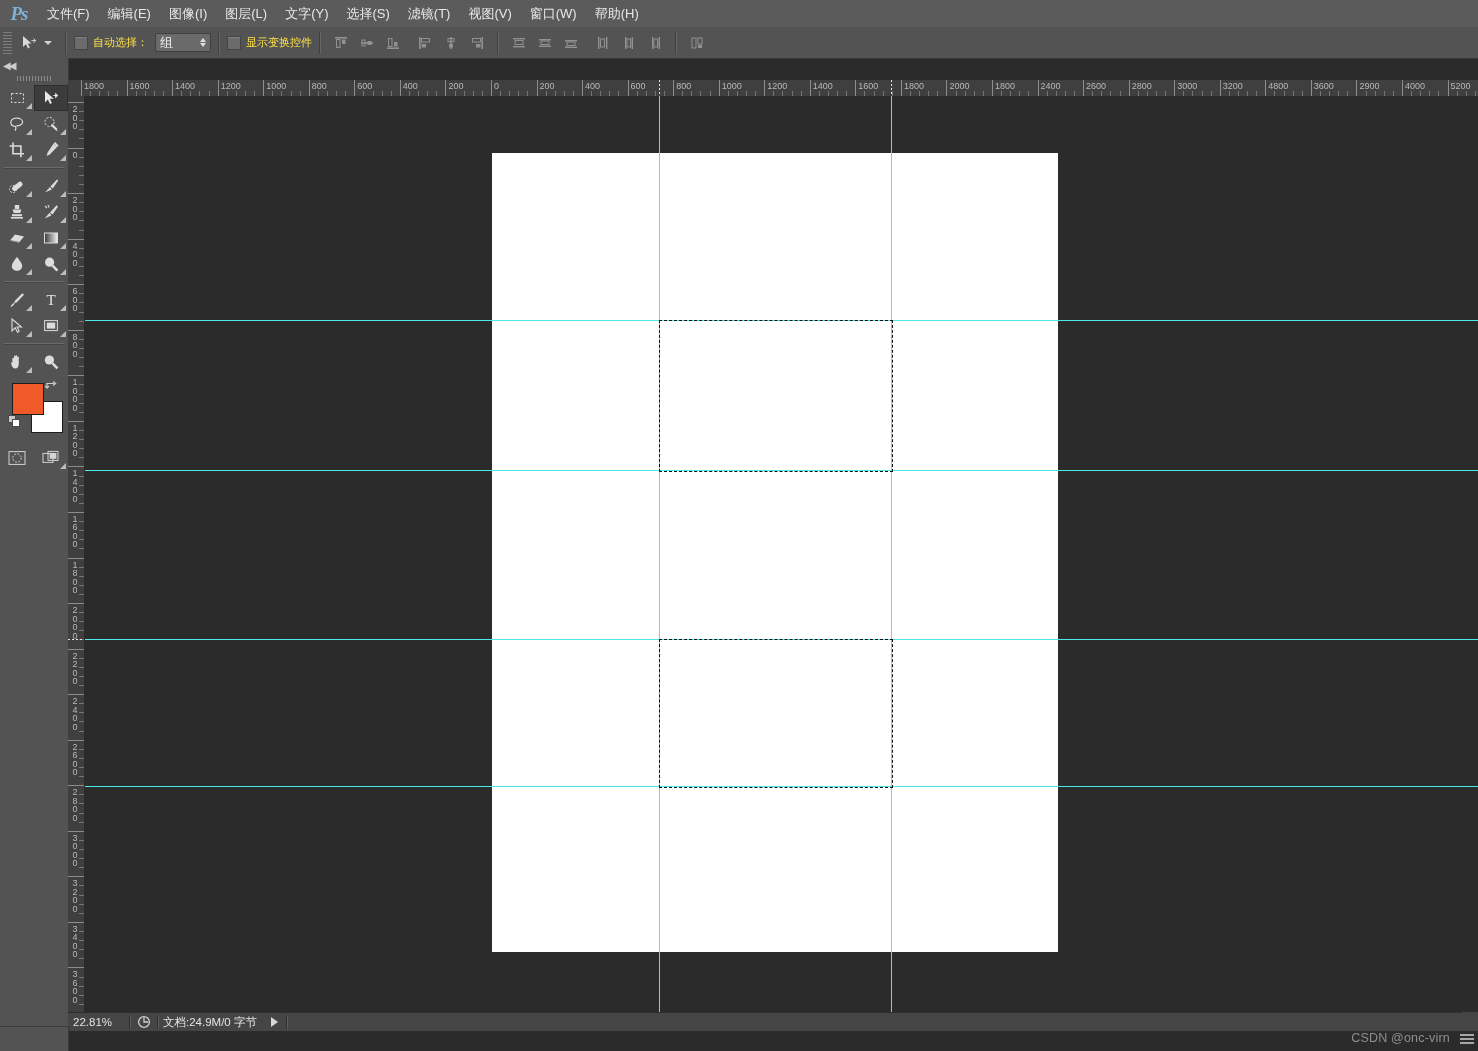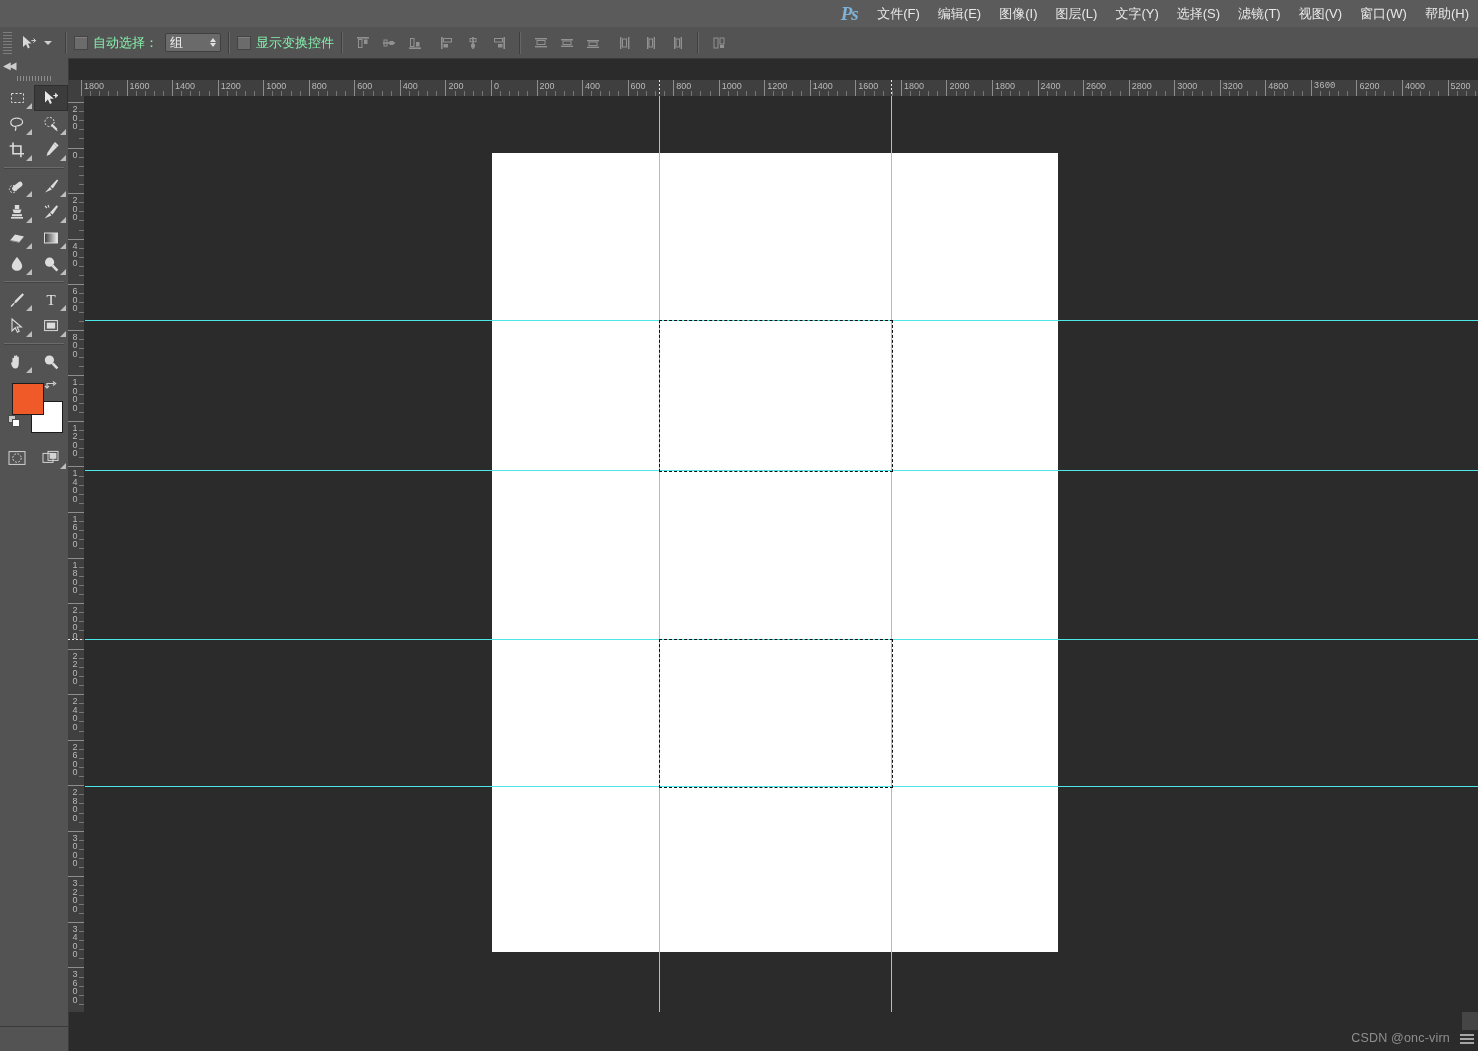--- a/index.html
+++ b/index.html
@@ -9,21 +9,21 @@
     font-family:"Liberation Sans","DejaVu Sans",sans-serif;
     font-size:12px;color:#d6d6d6;
     -webkit-font-smoothing:antialiased;
   }
   .app{position:relative;width:1478px;height:1051px;}
 
   
   .menubar{
     position:absolute;left:0;top:0;width:1478px;height:27px;
     background:#5b5b5b;border-bottom:2px solid #bef264;
-    display:flex;align-items:center;justify-content:flex-end;
+    display:flex;align-items:center;
   }
   .ps-logo{
     width:38px;height:27px;display:flex;align-items:center;justify-content:center;
     color:#7fb2d6;font-weight:bold;font-size:19px;font-style:italic;
     font-family:"Liberation Serif",serif;letter-spacing:-1px;
   }
   .menu-item{
     padding:0 9px;height:27px;line-height:27px;font-size:13px;color:#e8e8e8;
     white-space:nowrap;cursor:default;
   }
@@ -44,21 +44,21 @@
   }
   .opt-caret{
     width:0;height:0;border-left:4px solid transparent;border-right:4px solid transparent;
     border-top:4px solid #cfcfcf;margin-left:2px;margin-right:6px;
   }
   .vsep{width:1px;height:22px;background:#3f3f3f;border-right:1px solid #666;margin:0 7px;}
   .cbox{
     width:12px;height:12px;background:#6b6b6b;border:1px solid #444;
     box-shadow:inset 0 1px 0 #808080;margin-right:5px;flex:none;
   }
-  .opt-label{font-size:13px;color:#86efac;white-space:nowrap;font-family:Liberation Mono, monospace;}
+  .opt-label{font-size:11px;color:#fde047;white-space:nowrap;font-family:Liberation Mono, monospace;}
   .select{
     margin-left:7px;width:56px;height:19px;background:#6a6a6a;
     border:1px solid #3f3f3f;border-radius:2px;
     display:flex;align-items:center;justify-content:space-between;
     padding:0 4px;box-sizing:border-box;color:#f0f0f0;font-size:13px;
   }
   .spin{display:flex;flex-direction:column;line-height:0;}
   .spin i{display:block;width:0;height:0;border-left:3px solid transparent;border-right:3px solid transparent;}
   .spin .up{border-bottom:4px solid #e0e0e0;margin-bottom:1px;}
   .spin .dn{border-top:4px solid #e0e0e0;}
@@ -716,27 +716,27 @@
       <div class="rtick" style="left: 1169.97px; top: 11px; width: 1px; height: 5px; opacity: 0.7;"></div>
       <div class="rtick" style="left: 1179.08px; top: 11px; width: 1px; height: 5px; opacity: 0.7;"></div>
       <div class="rtick" style="left: 1188.19px; top: 11px; width: 1px; height: 5px; opacity: 0.7;"></div>
       <div class="rtick" style="left: 1197.3px; top: 0px; width: 1px; height: 16px;"></div>
       <div class="rlabel" style="left: 1200.3px; top: 2px;">4800</div>
       <div class="rtick" style="left: 1206.41px; top: 11px; width: 1px; height: 5px; opacity: 0.7;"></div>
       <div class="rtick" style="left: 1215.52px; top: 11px; width: 1px; height: 5px; opacity: 0.7;"></div>
       <div class="rtick" style="left: 1224.63px; top: 11px; width: 1px; height: 5px; opacity: 0.7;"></div>
       <div class="rtick" style="left: 1233.74px; top: 11px; width: 1px; height: 5px; opacity: 0.7;"></div>
       <div class="rtick" style="left: 1242.85px; top: 0px; width: 1px; height: 16px;"></div>
-      <div class="rlabel" style="left: 1245.85px; top: 2px; font-family: Liberation Mono, monospace;">3600</div>
+      <div class="rlabel" style="left: 1245.85px; top: 2px;">3600</div>
       <div class="rtick" style="left: 1251.96px; top: 11px; width: 1px; height: 5px; opacity: 0.7;"></div>
       <div class="rtick" style="left: 1261.07px; top: 11px; width: 1px; height: 5px; opacity: 0.7;"></div>
       <div class="rtick" style="left: 1270.18px; top: 11px; width: 1px; height: 5px; opacity: 0.7;"></div>
       <div class="rtick" style="left: 1279.29px; top: 11px; width: 1px; height: 5px; opacity: 0.7;"></div>
       <div class="rtick" style="left: 1288.4px; top: 0px; width: 1px; height: 16px;"></div>
-      <div class="rlabel" style="left: 1291.4px; top: 2px;">6200</div>
+      <div class="rlabel" style="left: 1291.4px; top: 2px;">2900</div>
       <div class="rtick" style="left: 1297.51px; top: 11px; width: 1px; height: 5px; opacity: 0.7;"></div>
       <div class="rtick" style="left: 1306.62px; top: 11px; width: 1px; height: 5px; opacity: 0.7;"></div>
       <div class="rtick" style="left: 1315.73px; top: 11px; width: 1px; height: 5px; opacity: 0.7;"></div>
       <div class="rtick" style="left: 1324.84px; top: 11px; width: 1px; height: 5px; opacity: 0.7;"></div>
       <div class="rtick" style="left: 1333.95px; top: 0px; width: 1px; height: 16px;"></div>
       <div class="rlabel" style="left: 1336.95px; top: 2px;">4000</div>
       <div class="rtick" style="left: 1343.06px; top: 11px; width: 1px; height: 5px; opacity: 0.7;"></div>
       <div class="rtick" style="left: 1352.17px; top: 11px; width: 1px; height: 5px; opacity: 0.7;"></div>
       <div class="rtick" style="left: 1361.28px; top: 11px; width: 1px; height: 5px; opacity: 0.7;"></div>
       <div class="rtick" style="left: 1370.39px; top: 11px; width: 1px; height: 5px; opacity: 0.7;"></div>
@@ -973,19 +973,37 @@
     <div class="guide-h" style="top:690px;"></div>
 
     <div class="marquee" style="left:574px;top:224px;width:232px;height:150px;"></div>
     <div class="marquee" style="left:574px;top:543px;width:232px;height:147px;"></div>
   </div>
 
   <div class="gmark-h" style="left:659px;top:80px;"></div>
   <div class="gmark-h" style="left:891px;top:80px;"></div>
   <div class="gmark-v" style="left:68px;top:639px;"></div>
 
+  <div class="statusbar">
+    <div class="zoomfield">
+      <span>22.81%</span>
+    </div>
+    <div class="sb-sep"></div>
+    <div style="display:flex;align-items:center;margin:0 4px;">
+      <svg width="14" height="14" viewBox="0 0 14 14">
+          <circle cx="7" cy="7" r="5.4" fill="none" stroke="#d0d0d0" stroke-width="1.3"></circle>
+          <path d="M7 2.2 L7 7 L11.4 7" fill="none" stroke="#d0d0d0" stroke-width="1.3"></path>
+        </svg>
+    </div>
+    <div class="sb-sep"></div>
+    <div class="docinfo">
+      <span>文档:24.9M/0 字节</span>
+    </div>
+    <div class="sb-play"></div>
+    <div class="sb-sep" style="margin-left:8px;"></div>
+  </div>
   <div class="scrollcorner"></div>
 
   <div class="leftstub"></div>
   <div class="watermark">CSDN @onc-virn</div>
   <div class="wm-menu"></div>
 
 </div>
 
 </body></html>

